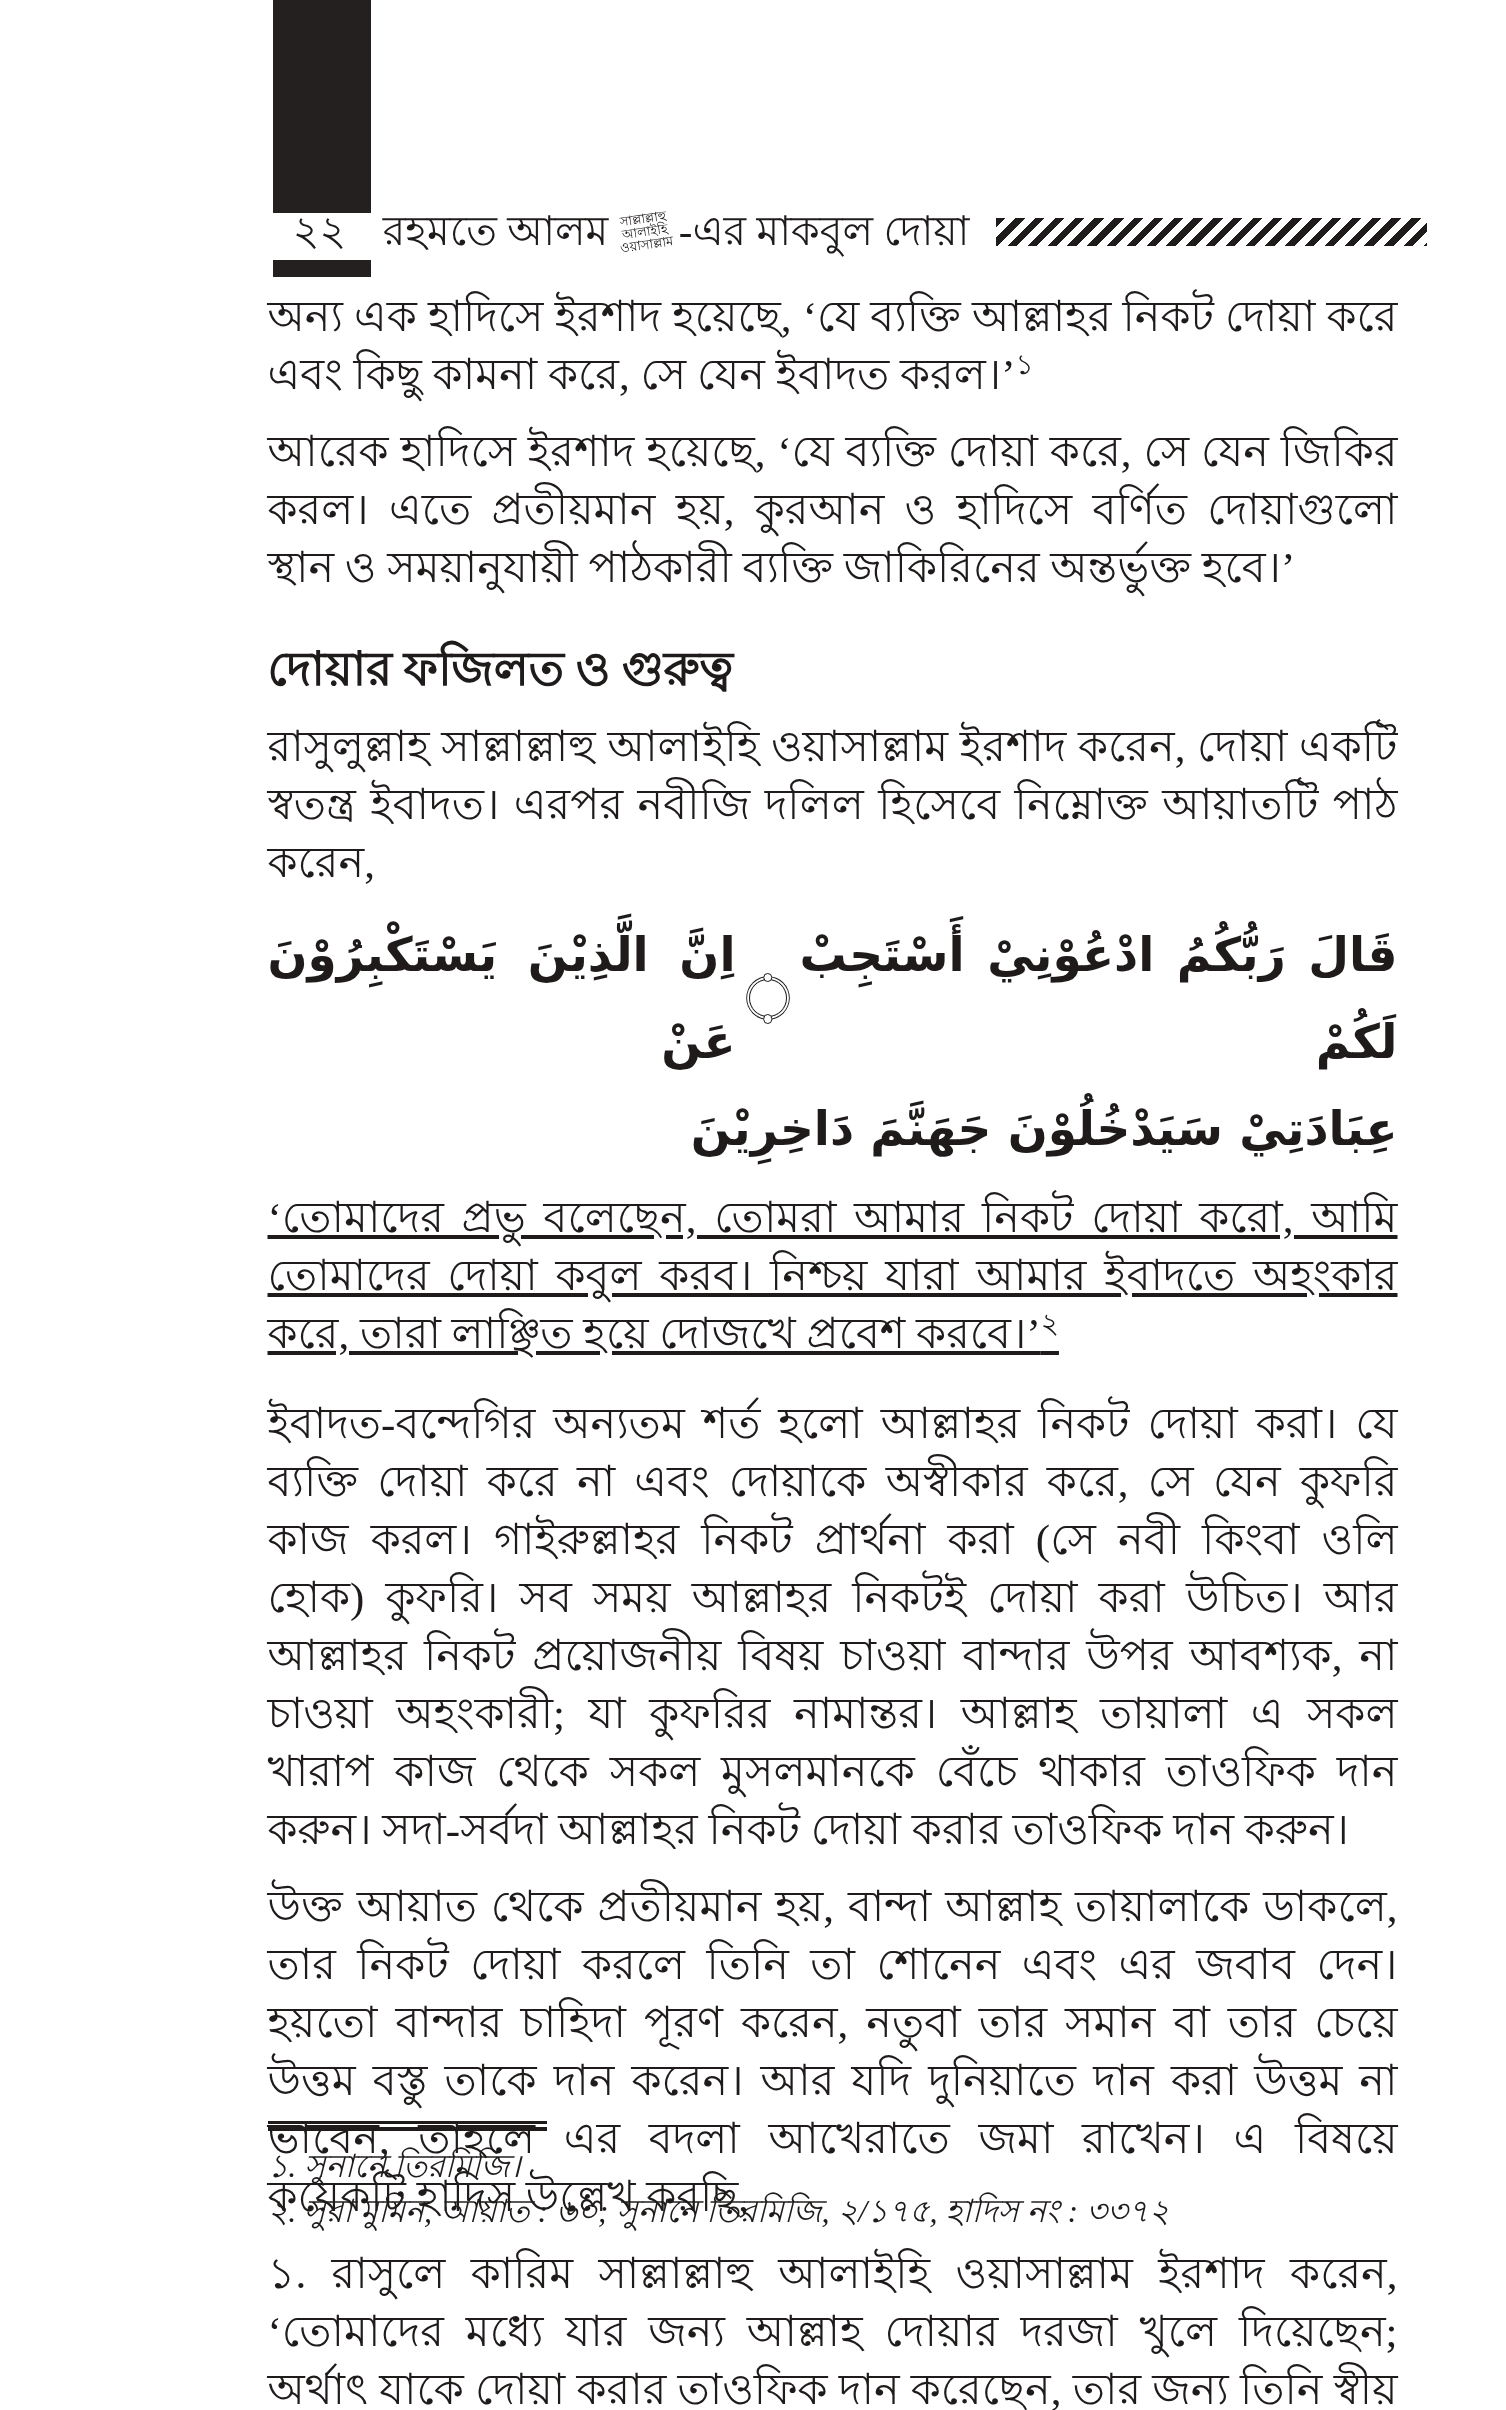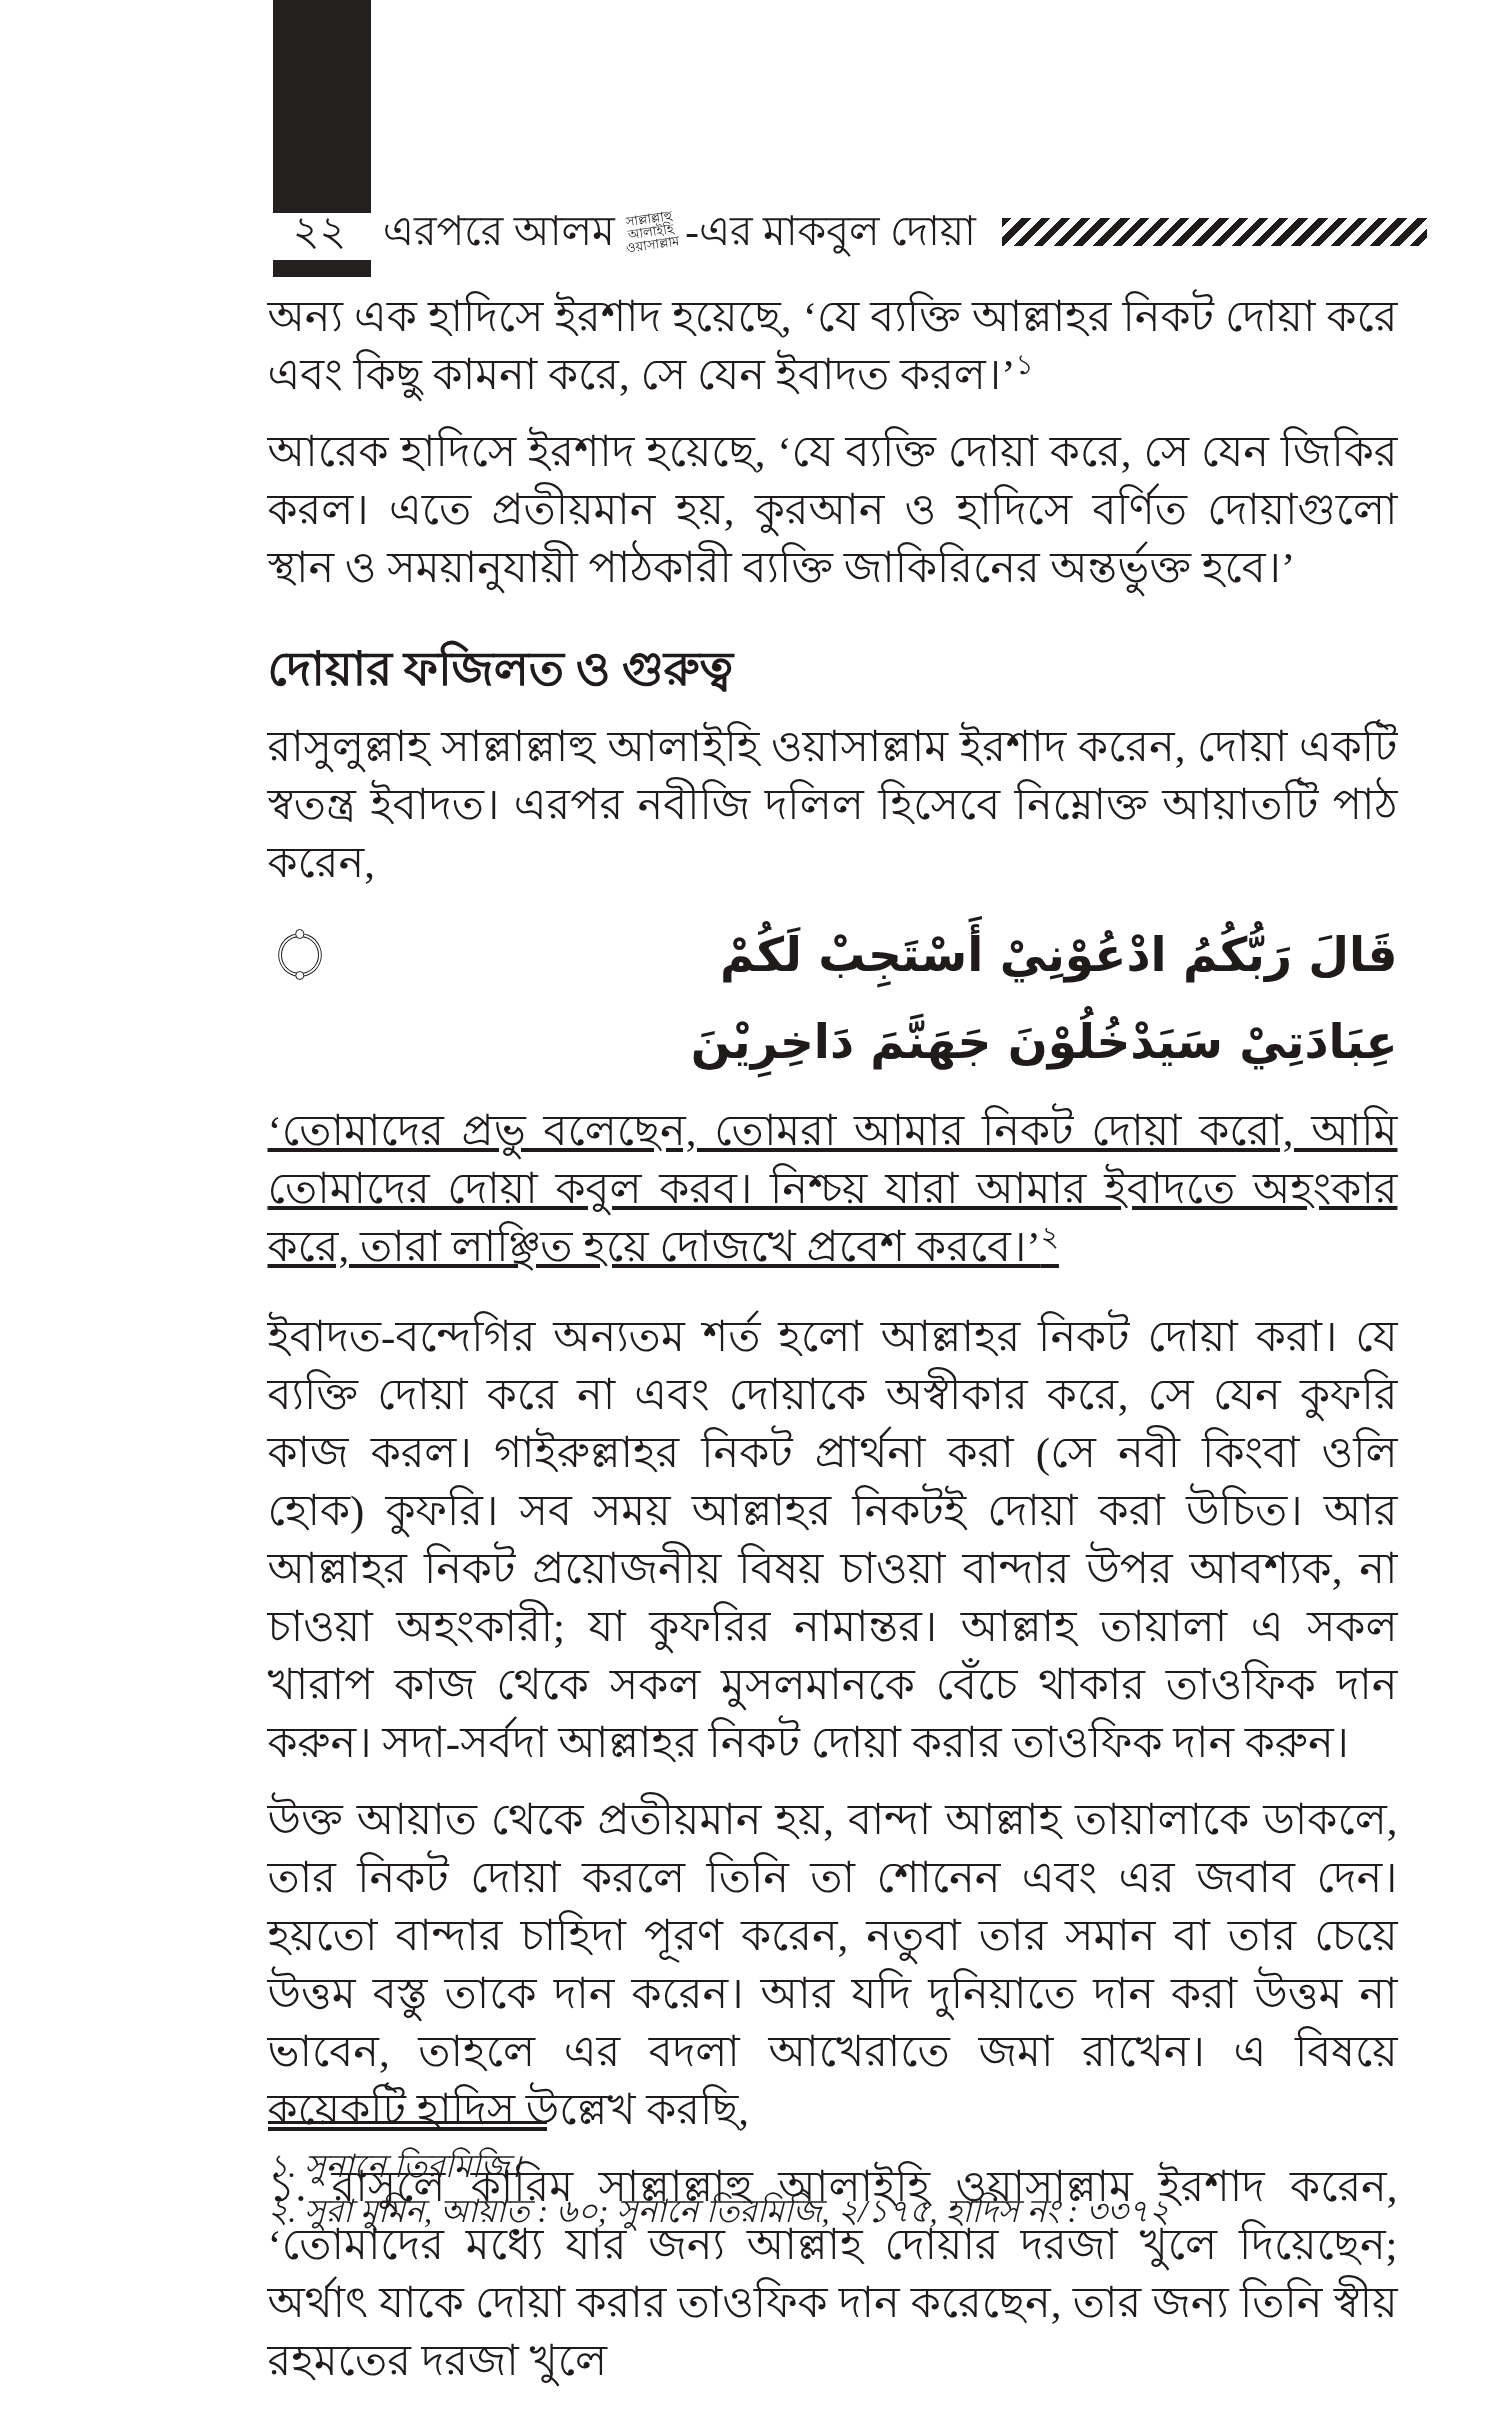--- a/index.html
+++ b/index.html
@@ -94,21 +94,21 @@
 <body>
 
 <div class="page">
 
   <div class="margin-bar"></div>
   <div class="page-number-rule"></div>
 
   <div class="header">
     <span class="page-number">২২</span>
     <span class="header-title">
-      <span>এরপরে আলম</span>
+      <span>রহমতে আলম</span>
       <span class="honorific">
         <span>সাল্লাল্লাহু</span><br>
         <span>আলাইহি</span><br>
         <span>ওয়াসাল্লাম</span>
       </span>
       <span>-এর মাকবুল দোয়া</span>
     </span>
     <span class="hatch"></span>
   </div>
 
@@ -119,20 +119,21 @@
     <p><span>আরেক হাদিসে ইরশাদ হয়েছে, ‘যে ব্যক্তি দোয়া করে, সে যেন জিকির করল। এতে প্রতীয়মান হয়, কুরআন ও হাদিসে বর্ণিত দোয়াগুলো স্থান ও সময়ানুযায়ী পাঠকারী ব্যক্তি জাকিরিনের অন্তর্ভুক্ত হবে।’</span></p>
 
     <h2 class="section-heading">দোয়ার ফজিলত ও গুরুত্ব</h2>
 
     <p><span>রাসুলুল্লাহ সাল্লাল্লাহু আলাইহি ওয়াসাল্লাম ইরশাদ করেন, দোয়া একটি স্বতন্ত্র ইবাদত। এরপর নবীজি দলিল হিসেবে নিম্নোক্ত আয়াতটি পাঠ করেন,</span></p>
 
     <div class="arabic" lang="ar" dir="rtl">
       <div class="arabic-line1">
         <span>قَالَ رَبُّكُمُ ادْعُوْنِيْ أَسْتَجِبْ لَكُمْ</span>
         <span class="ayah-marker"></span>
+        <span>اِنَّ الَّذِيْنَ يَسْتَكْبِرُوْنَ عَنْ</span>
       </div>
       <div class="arabic-line2">عِبَادَتِيْ سَيَدْخُلُوْنَ جَهَنَّمَ دَاخِرِيْنَ</div>
     </div>
 
     <p class="para-translation"><span>‘তোমাদের প্রভু বলেছেন, তোমরা আমার নিকট দোয়া করো, আমি তোমাদের দোয়া কবুল করব। নিশ্চয় যারা আমার ইবাদতে অহংকার করে, তারা লাঞ্ছিত হয়ে দোজখে প্রবেশ করবে।’</span><sup class="fn-marker">২</sup></p>
 
     <p><span>ইবাদত-বন্দেগির অন্যতম শর্ত হলো আল্লাহর নিকট দোয়া করা। যে ব্যক্তি দোয়া করে না এবং দোয়াকে অস্বীকার করে, সে যেন কুফরি কাজ করল। গাইরুল্লাহর নিকট প্রার্থনা করা (সে নবী কিংবা ওলি হোক) কুফরি। সব সময় আল্লাহর নিকটই দোয়া করা উচিত। আর আল্লাহর নিকট প্রয়োজনীয় বিষয় চাওয়া বান্দার উপর আবশ্যক, না চাওয়া অহংকারী; যা কুফরির নামান্তর। আল্লাহ তায়ালা এ সকল খারাপ কাজ থেকে সকল মুসলমানকে বেঁচে থাকার তাওফিক দান করুন। সদা-সর্বদা আল্লাহর নিকট দোয়া করার তাওফিক দান করুন।</span></p>
 
     <p><span>উক্ত আয়াত থেকে প্রতীয়মান হয়, বান্দা আল্লাহ তায়ালাকে ডাকলে, তার নিকট দোয়া করলে তিনি তা শোনেন এবং এর জবাব দেন। হয়তো বান্দার চাহিদা পূরণ করেন, নতুবা তার সমান বা তার চেয়ে উত্তম বস্তু তাকে দান করেন। আর যদি দুনিয়াতে দান করা উত্তম না ভাবেন, তাহলে এর বদলা আখেরাতে জমা রাখেন। এ বিষয়ে কয়েকটি হাদিস উল্লেখ করছি,</span></p>
 

